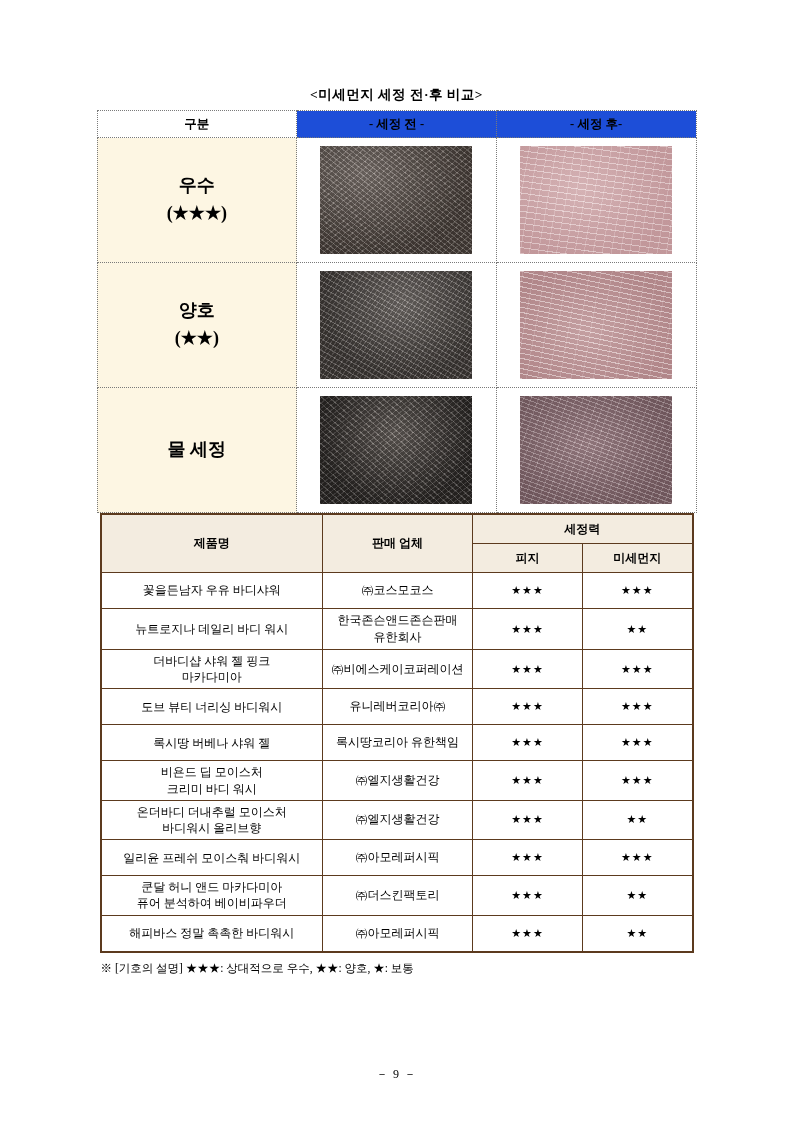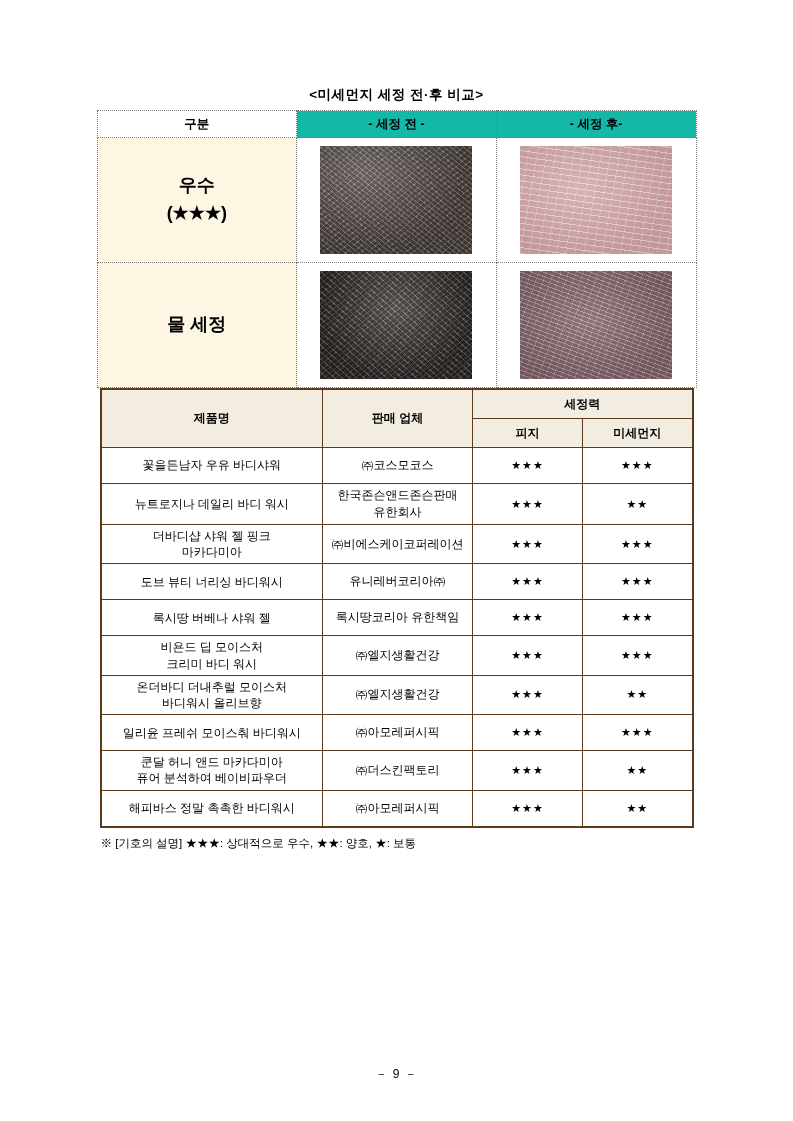--- a/index.html
+++ b/index.html
@@ -14,20 +14,21 @@
     color: #000000;
     position: relative;
     overflow: hidden;
   }
   .page {
     width: 793px;
     height: 1121px;
     box-sizing: border-box;
     padding: 72px 88px 40px 88px;
     position: relative;
+    font-family: Liberation Serif, serif;
   }
 
   
   .sec1-title {
     text-align: center;
     font-size: 13.5px;
     font-weight: bold;
     letter-spacing: 0.5px;
     margin: 14px 0 6px 0;
   }
@@ -40,21 +41,21 @@
   table.compare td, table.compare th {
     border: 1px dotted #7a7a7a;
     padding: 0;
     text-align: center;
     vertical-align: middle;
   }
   table.compare thead th {
     height: 26px;
     font-size: 12.5px;
     font-weight: bold;
-    background: #14b8a6;
+    background: #1d4ed8;
   }
   table.compare thead th.col-head {
     background: #ffffff;
     font-weight: bold;
   }
   table.compare td.rowlabel {
     width: 110px;
     background: #fdf6e3;
     font-size: 18px;
     font-weight: bold;
@@ -197,20 +198,32 @@
         </td>
         <td class="imgcell">
           <div class="swatch sw-before-1"></div>
         </td>
         <td class="imgcell">
           <div class="swatch sw-after-1"></div>
         </td>
       </tr>
       <tr>
         <td class="rowlabel">
+          <div>양호</div>
+          <div>(★★)</div>
+        </td>
+        <td class="imgcell">
+          <div class="swatch sw-before-2"></div>
+        </td>
+        <td class="imgcell">
+          <div class="swatch sw-after-2"></div>
+        </td>
+      </tr>
+      <tr>
+        <td class="rowlabel">
           <div>물 세정</div>
         </td>
         <td class="imgcell">
           <div class="swatch sw-before-3"></div>
         </td>
         <td class="imgcell">
           <div class="swatch sw-after-3"></div>
         </td>
       </tr>
     </tbody>

